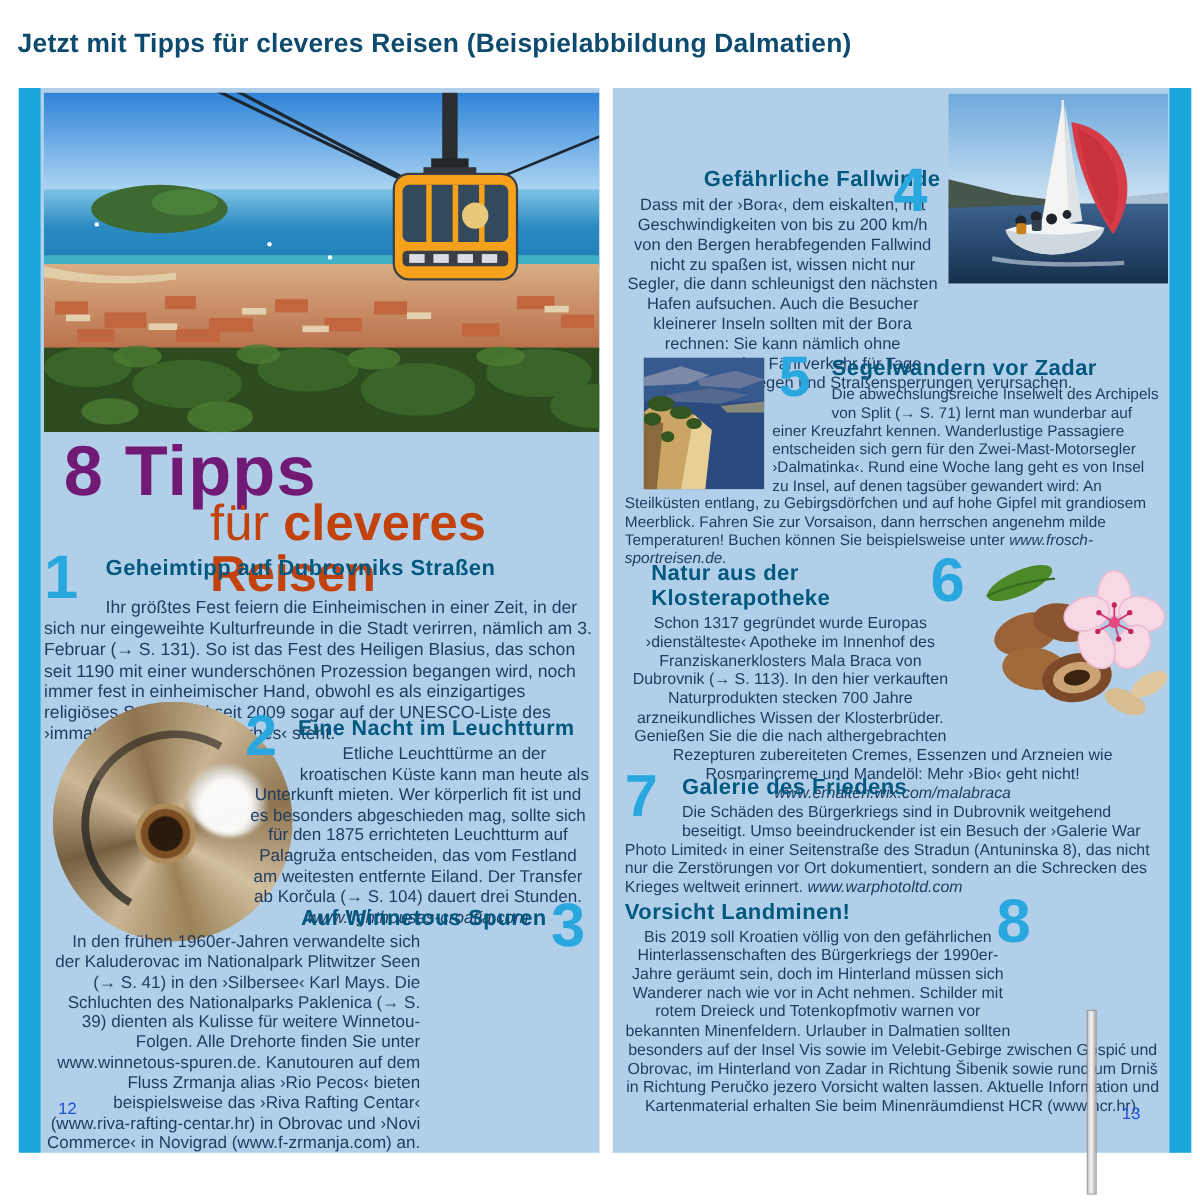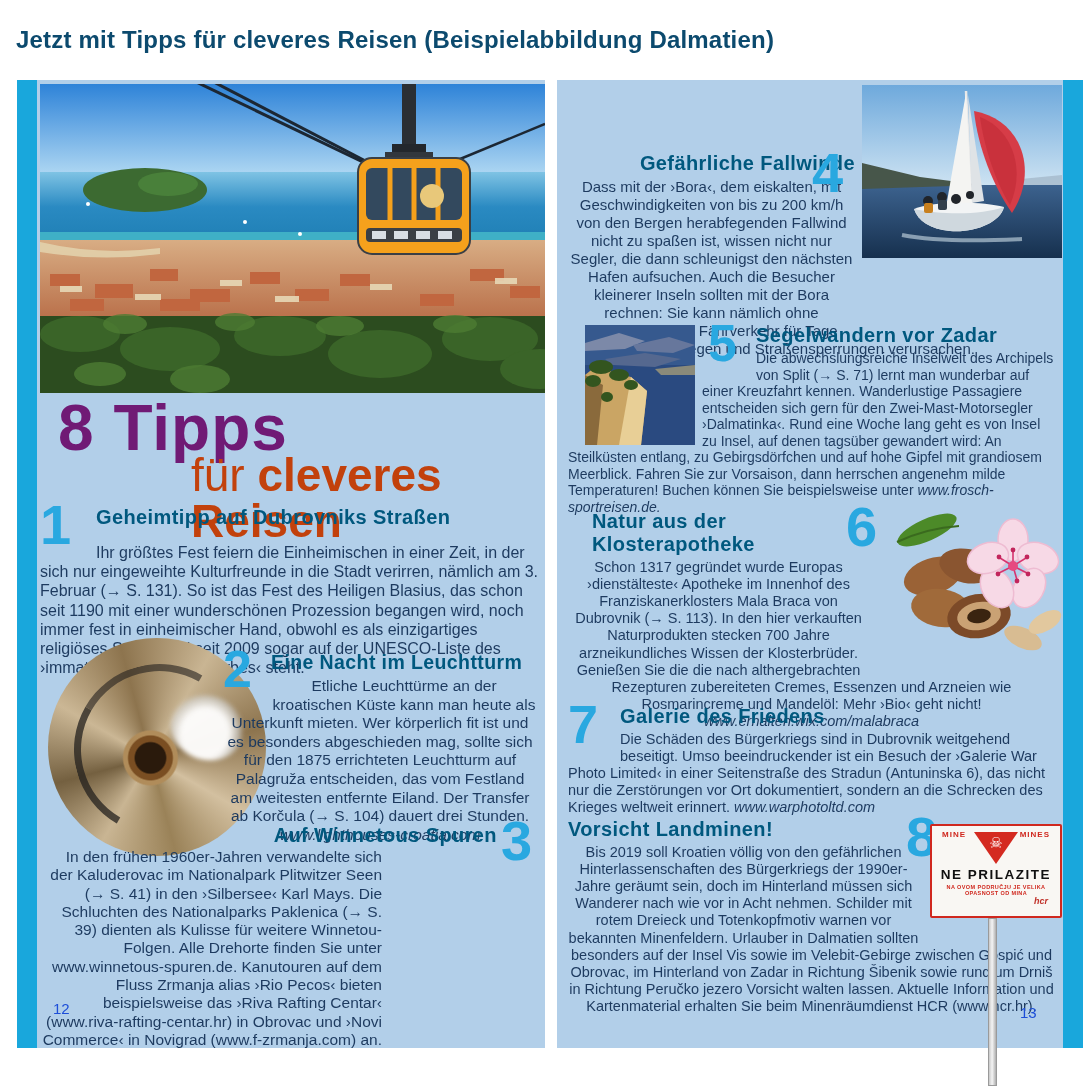--- a/index.html
+++ b/index.html
@@ -316,42 +316,28 @@
       <span class="it">www.erhalten.wix.com/malabraca</span>
     </div>
   </div>
 
   <div class="abs" style="left:11px;top:620px;width:487px;">
     <div style="float:left;width:52px;height:56px;">
       <span class="num" style="font-size:54px;">7</span>
     </div>
     <div class="t-head" style="padding-top:5px;margin-bottom:3px;">Galerie des Friedens</div>
     <div class="t-body" style="font-size:14.5px;line-height:1.18;">
-      <span>Die Schäden des Bürgerkriegs sind in Dubrovnik weitgehend beseitigt. Umso beeindruckender ist ein Besuch der ›Galerie War Photo Limited‹ in einer Seitenstraße des Stradun (Antuninska 6), das nicht nur die Zerstörungen vor Ort dokumentiert, sondern an die Schrecken des Krieges weltweit erinnert.</span>
+      <span>Die Schäden des Bürgerkriegs sind in Dubrovnik weitgehend beseitigt. Umso beeindruckender ist ein Besuch der ›Galerie War Photo Limited‹ in einer Seitenstraße des Stradun (Antuninska 8), das nicht nur die Zerstörungen vor Ort dokumentiert, sondern an die Schrecken des Krieges weltweit erinnert.</span>
       <span class="it">www.warphotoltd.com</span>
     </div>
   </div>
 
   <div class="abs" style="left:11px;top:738px;width:487px;">
     <div style="float:right;width:136px;height:116px;"></div>
     <span class="num" style="position:absolute;left:338px;top:-6px;font-size:56px;">8</span>
     <div class="t-head" style="text-align:left;padding-right:20px;margin-bottom:3px;">Vorsicht Landminen!</div>
     <div class="t-body" style="text-align:center;font-size:14.5px;line-height:1.18;">Bis 2019 soll Kroatien völlig von den gefährlichen Hinterlassenschaften des Bürgerkriegs der 1990er-Jahre geräumt sein, doch im Hinterland müssen sich Wanderer nach wie vor in Acht nehmen. Schilder mit rotem Dreieck und Totenkopfmotiv warnen vor bekannten Minenfeldern. Urlauber in Dalmatien sollten besonders auf der Insel Vis sowie im Velebit-Gebirge zwischen Gospić und Obrovac, im Hinterland von Zadar in Richtung Šibenik sowie rund um Drniš in Richtung Peručko jezero Vorsicht walten lassen. Aktuelle Information und Kartenmaterial erhalten Sie beim Minenräumdienst HCR (www.hcr.hr).</div>
   </div>
 
-  <div class="abs sign" style="left:373px;top:744px;width:132px;height:94px;">
-    <div class="sign-top">
-      <span>MINE</span>
-      <span>MINES</span>
-    </div>
-    <svg class="sign-tri" width="46" height="34" viewBox="0 0 46 34">
-      <polygon points="1,1 45,1 23,33" fill="#d42a20"></polygon>
-      <text x="23" y="17" font-size="15" fill="#ffffff" text-anchor="middle" font-family="DejaVu Sans">☠</text>
-    </svg>
-    <div class="sign-l1">NE PRILAZITE</div>
-    <div class="sign-l2">NA OVOM PODRUČJU JE VELIKA</div>
-    <div class="sign-l3">OPASNOST OD MINA</div>
-    <div class="sign-logo">hcr</div>
-  </div>
   <div class="abs pole" style="left:431px;top:838px;width:9px;height:168px;"></div>
 
   <div class="abs pnum" style="left:463px;top:924px;">13</div>
 </div>
 
 </body></html>

